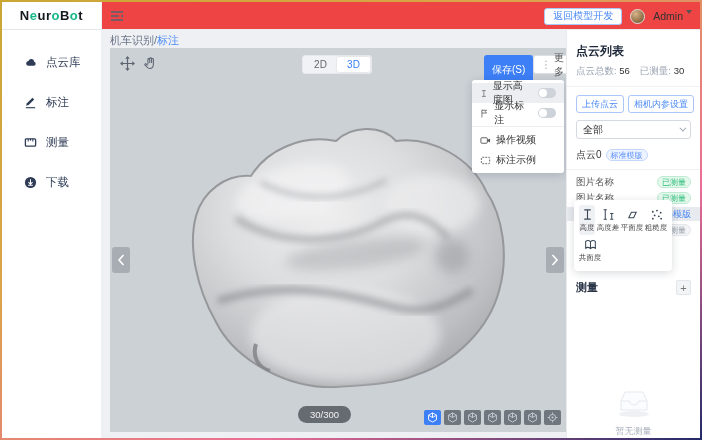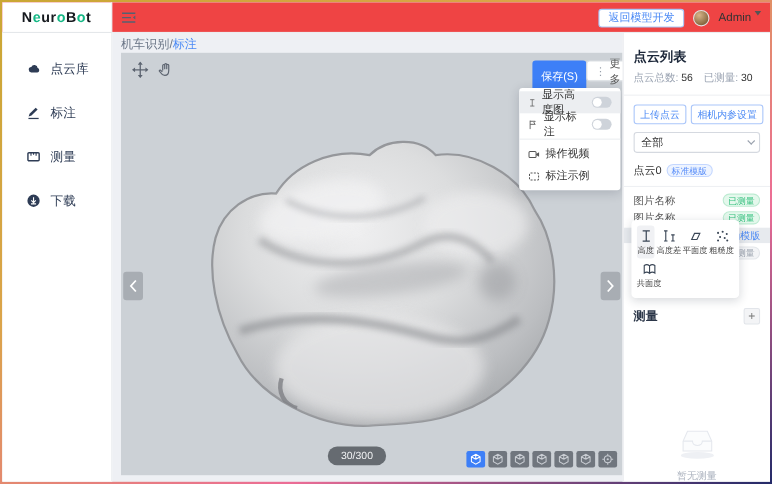--- a/index.html
+++ b/index.html
@@ -190,20 +190,24 @@
             <path d="M7 0l2.1 2.6H4.9L7 0zM7 14l2.1-2.6H4.9L7 14zM0 7l2.6-2.1v4.2L0 7zM14 7l-2.6-2.1v4.2L14 7z" fill="#5c6470"></path>
             <path d="M6.45 2.2h1.1v9.6h-1.1zM2.2 6.45h9.6v1.1H2.2z" fill="#5c6470"></path>
           </svg>
     </div>
     <div class="c-tool" style="left:33px">
       <svg viewBox="0 0 14 14" width="15" height="15" fill="none" stroke="#5c6470" stroke-width="1" stroke-linecap="round" stroke-linejoin="round">
             <path d="M4.6 7.2V3.3a.85.85 0 011.7 0V6M6.3 6V2.5a.85.85 0 011.7 0V6M8 6V3.1a.85.85 0 011.7 0v4.4c0 2.6-1.3 4.2-3.4 4.2-1.7 0-2.5-.8-3.4-2.3L1.8 8.3c-.4-.7.5-1.4 1.1-.9l1.1 1"></path>
           </svg>
     </div>
 
+    <div class="view-toggle">
+      <div class="vt-cell">2D</div>
+      <div class="vt-cell active">3D</div>
+    </div>
 
     <button class="save-btn">保存(S)</button>
     <button class="more-btn">
       <span class="dots">⋮</span>
       <span>更多</span>
     </button>
 
     <div class="menu">
       <div class="menu-item hover">
         <svg viewBox="0 0 12 12" width="11" height="11">

